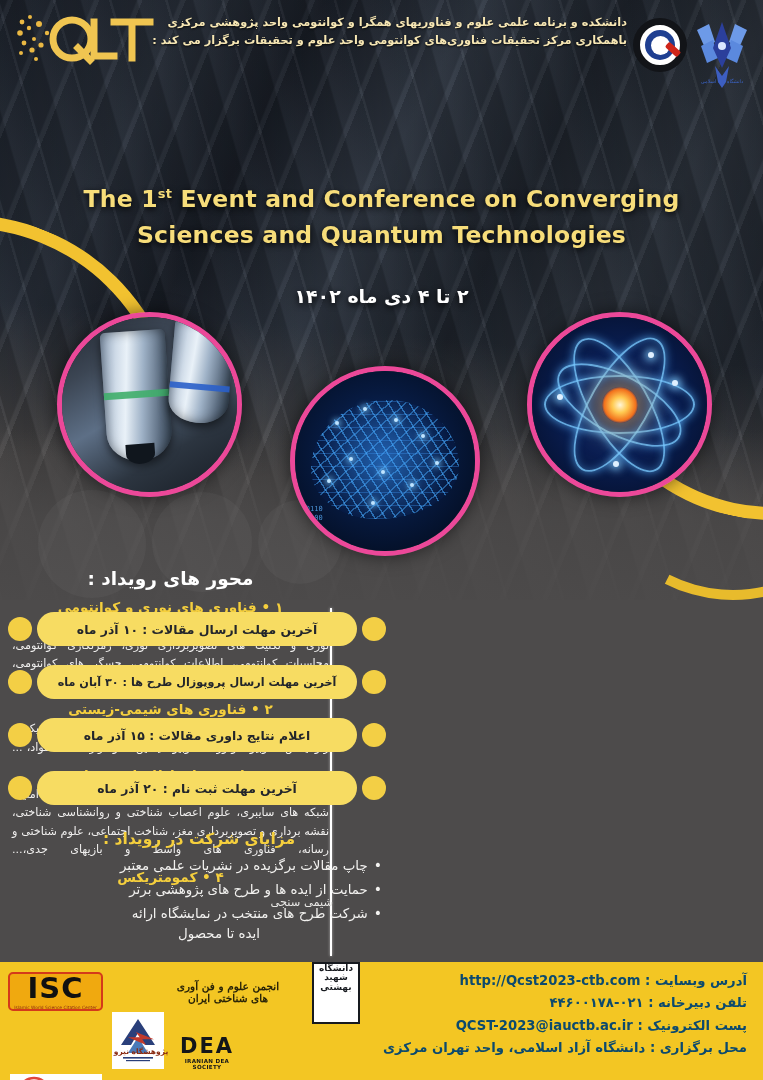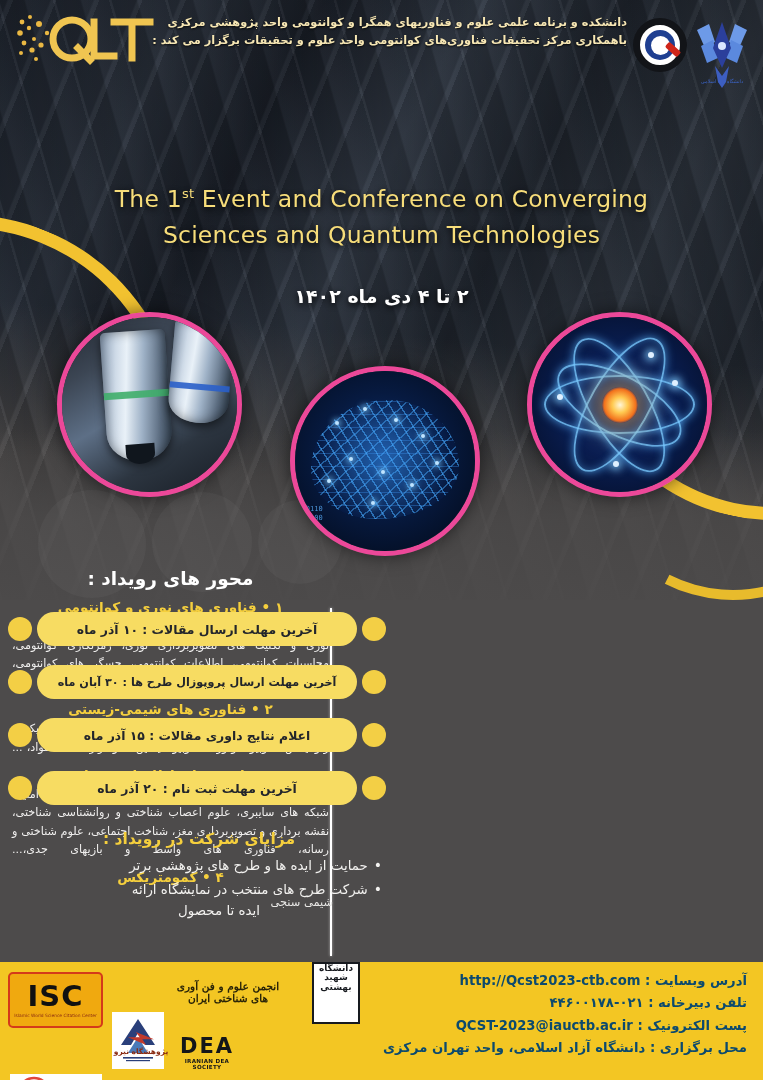--- a/index.html
+++ b/index.html
@@ -140,21 +140,21 @@
   }
 
   
   .en-title {
     position: absolute; left: 0; top: 182px;
     width: 763px;
     z-index: 12;
     text-align: center;
     color: #f7dd7a;
     font-size: 23.5px;
-    font-weight: normal;
+    font-weight: bold;
     line-height: 1.52;
     direction: ltr;
     letter-spacing: 0.2px;
     text-shadow: 0 2px 6px rgba(0,0,0,0.95);
   }
   .en-title sup { font-size: 13px; vertical-align: super; }
 
   
   .date-line {
     position: absolute; left: 0; top: 285px;
@@ -408,21 +408,21 @@
     position: absolute; left: 50%; top: 5px;
     width: 2px; height: 28px; margin-left: -1px;
     background: #f3c623;
   }
 
   
   .logos { position: absolute; left: 0; top: 0; width: 360px; height: 118px; }
 
   .logo-isc {
     position: absolute; left: 8px; top: 10px;
-    width: 95px; height: 56px;
+    width: 95px; height: 39px;
     background: #f0a90f;
     border: 2.5px solid #d43a1a;
     border-radius: 5px;
     display: flex; flex-direction: column;
     align-items: center; justify-content: center;
     direction: ltr;
   }
   .logo-isc .isc-txt {
     color: #111; font-size: 29px; font-weight: bold;
     letter-spacing: 1px; line-height: 1;
@@ -692,20 +692,23 @@
       <div class="dot"></div>
       <div class="pill">آخرین مهلت ثبت نام : ۲۰ آذر ماه</div>
       <div class="dot"></div>
     </div>
   </div>
 
   <div class="benefits">
     <div class="benefits-head">مزایای شرکت در رویداد :</div>
 
     <div class="benefit-item">
+      <span class="b-dot">•</span><span>چاپ مقالات برگزیده در نشریات علمی معتبر</span>
+    </div>
+    <div class="benefit-item">
       <span class="b-dot">•</span><span>حمایت از ایده ها و طرح های پژوهشی برتر</span>
     </div>
     <div class="benefit-item">
       <span class="b-dot">•</span><span>شرکت طرح های منتخب در نمایشگاه ارائه</span>
     </div>
     <div class="benefit-cont">ایده تا محصول</div>
   </div>
 
   <div class="footer">
 

